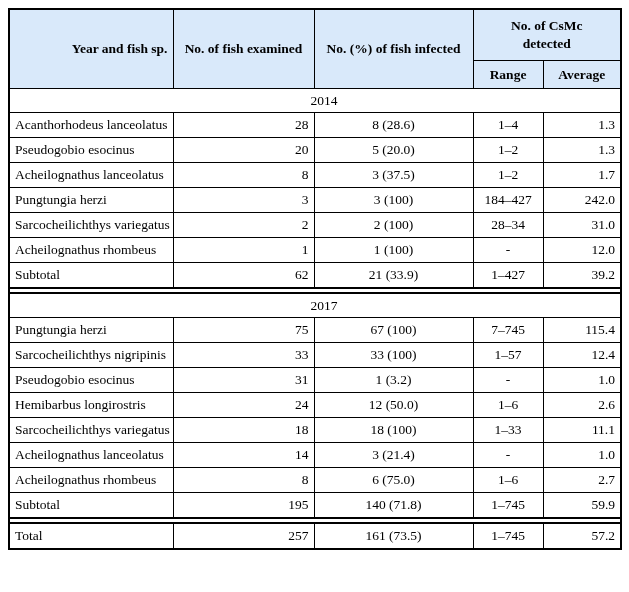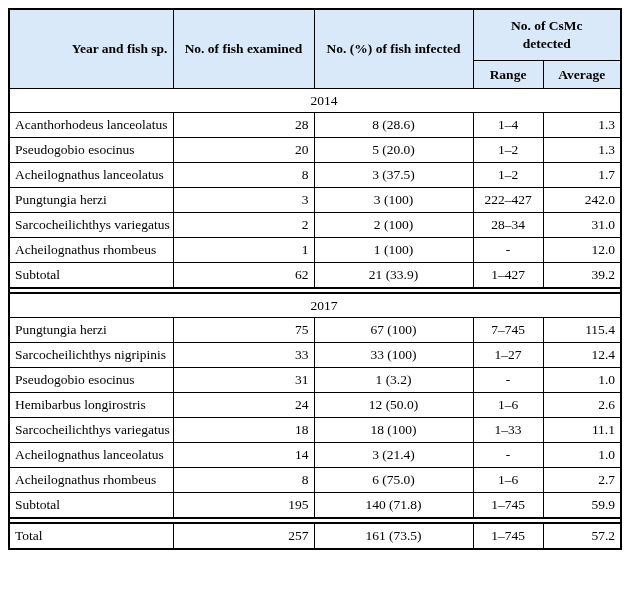--- a/index.html
+++ b/index.html
@@ -132,21 +132,21 @@
           <td class="c0">Acheilognathus lanceolatus</td>
           <td class="c1">8</td>
           <td class="c2">3 (37.5)</td>
           <td class="c3">1–2</td>
           <td class="c4">1.7</td>
         </tr>
         <tr>
           <td class="c0">Pungtungia herzi</td>
           <td class="c1">3</td>
           <td class="c2">3 (100)</td>
-          <td class="c3">222–427</td>
+          <td class="c3">184–427</td>
           <td class="c4">242.0</td>
         </tr>
         <tr>
           <td class="c0">Sarcocheilichthys variegatus</td>
           <td class="c1">2</td>
           <td class="c2">2 (100)</td>
           <td class="c3">28–34</td>
           <td class="c4">31.0</td>
         </tr>
         <tr>
@@ -173,21 +173,21 @@
           <td class="c0">Pungtungia herzi</td>
           <td class="c1">75</td>
           <td class="c2">67 (100)</td>
           <td class="c3">7–745</td>
           <td class="c4">115.4</td>
         </tr>
         <tr>
           <td class="c0">Sarcocheilichthys nigripinis</td>
           <td class="c1">33</td>
           <td class="c2">33 (100)</td>
-          <td class="c3">1–27</td>
+          <td class="c3">1–57</td>
           <td class="c4">12.4</td>
         </tr>
         <tr>
           <td class="c0">Pseudogobio esocinus</td>
           <td class="c1">31</td>
           <td class="c2">1 (3.2)</td>
           <td class="c3">-</td>
           <td class="c4">1.0</td>
         </tr>
         <tr>

